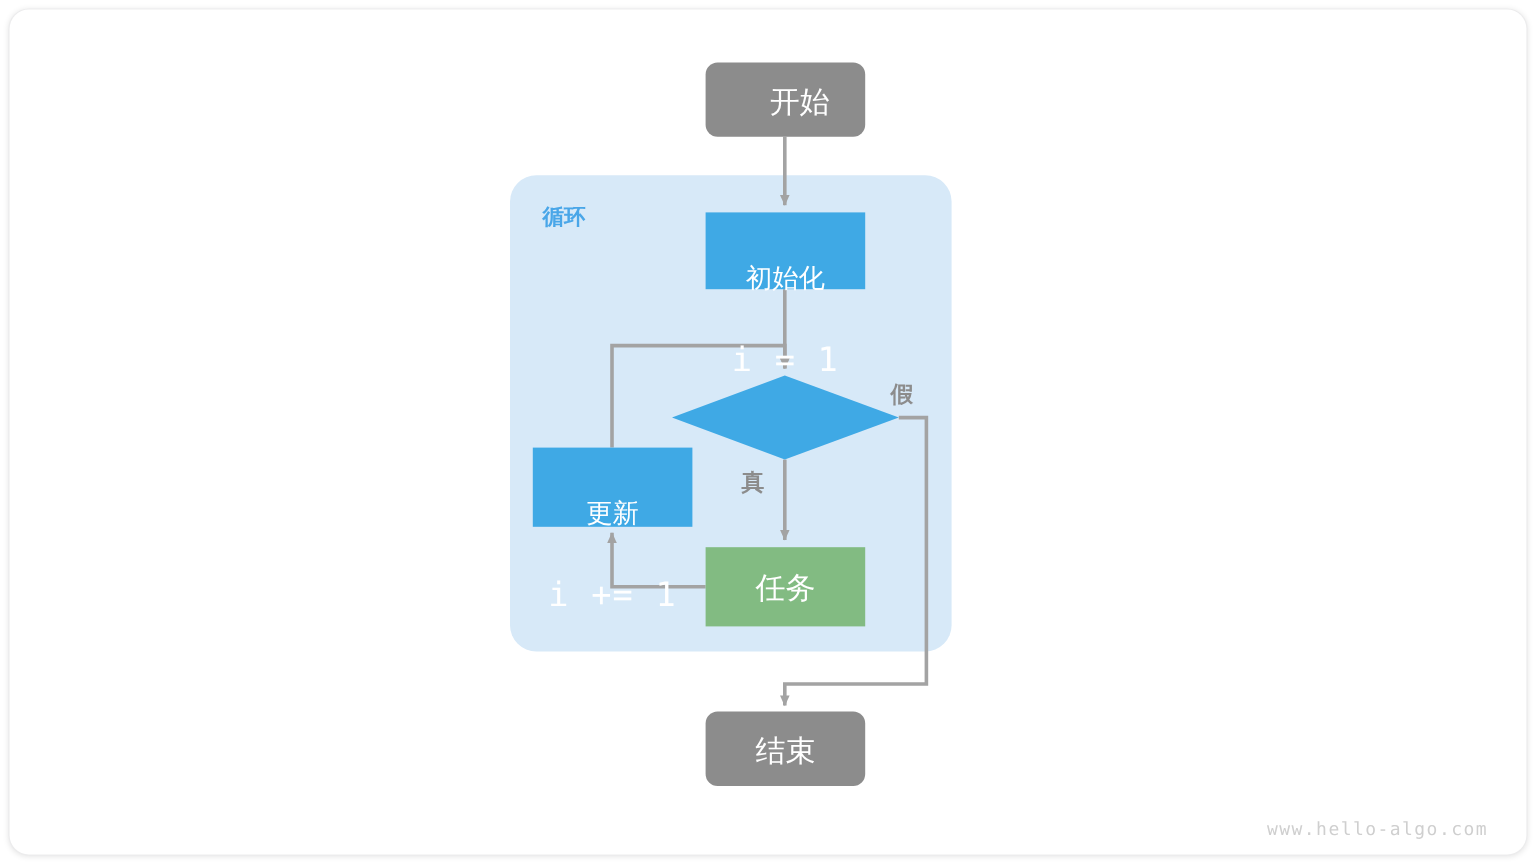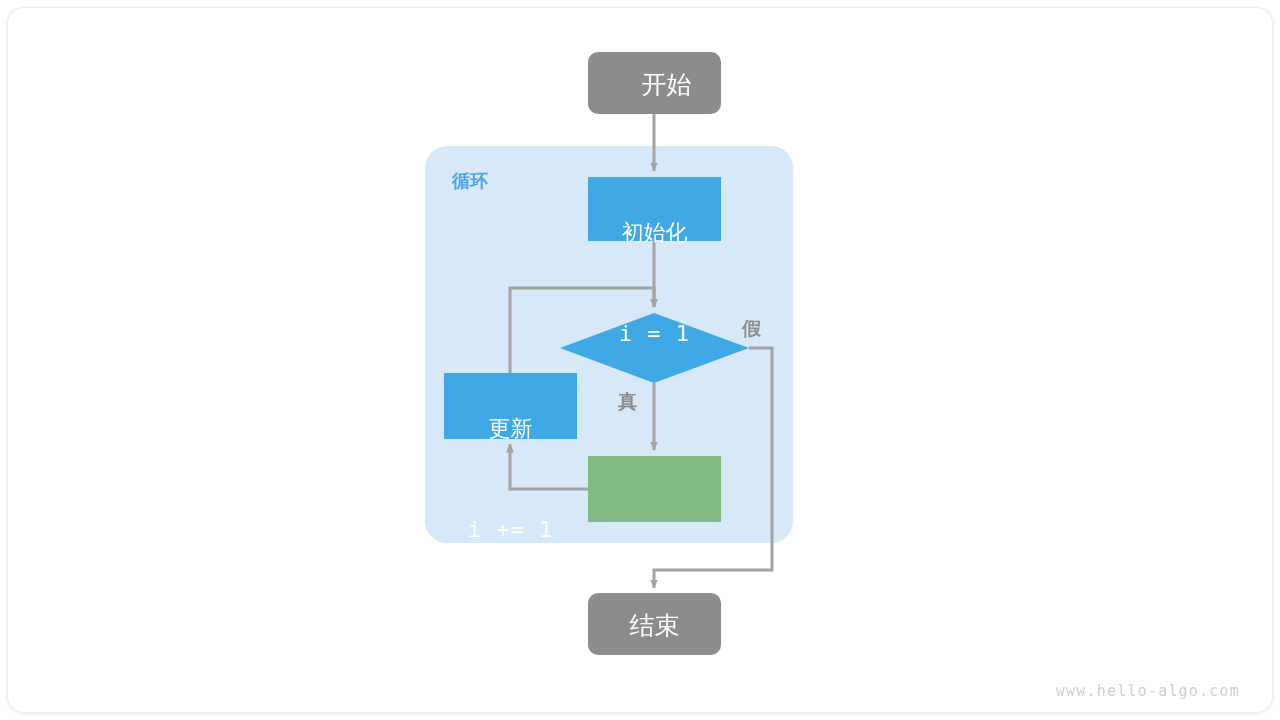--- a/index.html
+++ b/index.html
@@ -43,21 +43,21 @@
     pointer-events: none;
   }
   .cjk {
     font-family: "DejaVu Sans", "Liberation Sans", sans-serif;
   }
   .mono {
     font-family: "DejaVu Sans Mono", "Liberation Mono", monospace;
   }
   .terminal-label { font-size: 25px; }
   .process-cjk { font-size: 22px; }
-  .process-mono { font-size: 22px; letter-spacing: 1px; margin-top: 38px; }
+  .process-mono { font-size: 28px; letter-spacing: 1px; }
   .decision-label { font-size: 24px; letter-spacing: 3px; }
   .task-label { font-size: 25px; }
   .loop-title {
     position: absolute;
     color: #49a6e8;
     font-size: 18px;
     font-weight: bold;
   }
   .edge-label {
     position: absolute;
@@ -115,20 +115,21 @@
     <div class="cjk process-cjk">初始化</div>
     <div class="mono process-mono">i = 1</div>
   </div>
 
 
   <div class="node-label" style="left:444px; top:378px; width:133px;">
     <div class="cjk process-cjk">更新</div>
     <div class="mono process-mono">i += 1</div>
   </div>
 
+  <div class="node-label cjk task-label" style="left:588px; top:475px; width:133px;">任务</div>
 
   <div class="node-label cjk terminal-label" style="left:588px; top:611px; width:133px;">结束</div>
 
   <div class="edge-label cjk" style="left:618px; top:389px;">真</div>
   <div class="edge-label cjk" style="left:742px; top:316px;">假</div>
 
   <div class="watermark">www.hello-algo.com</div>
 </div>
 
 </body></html>

